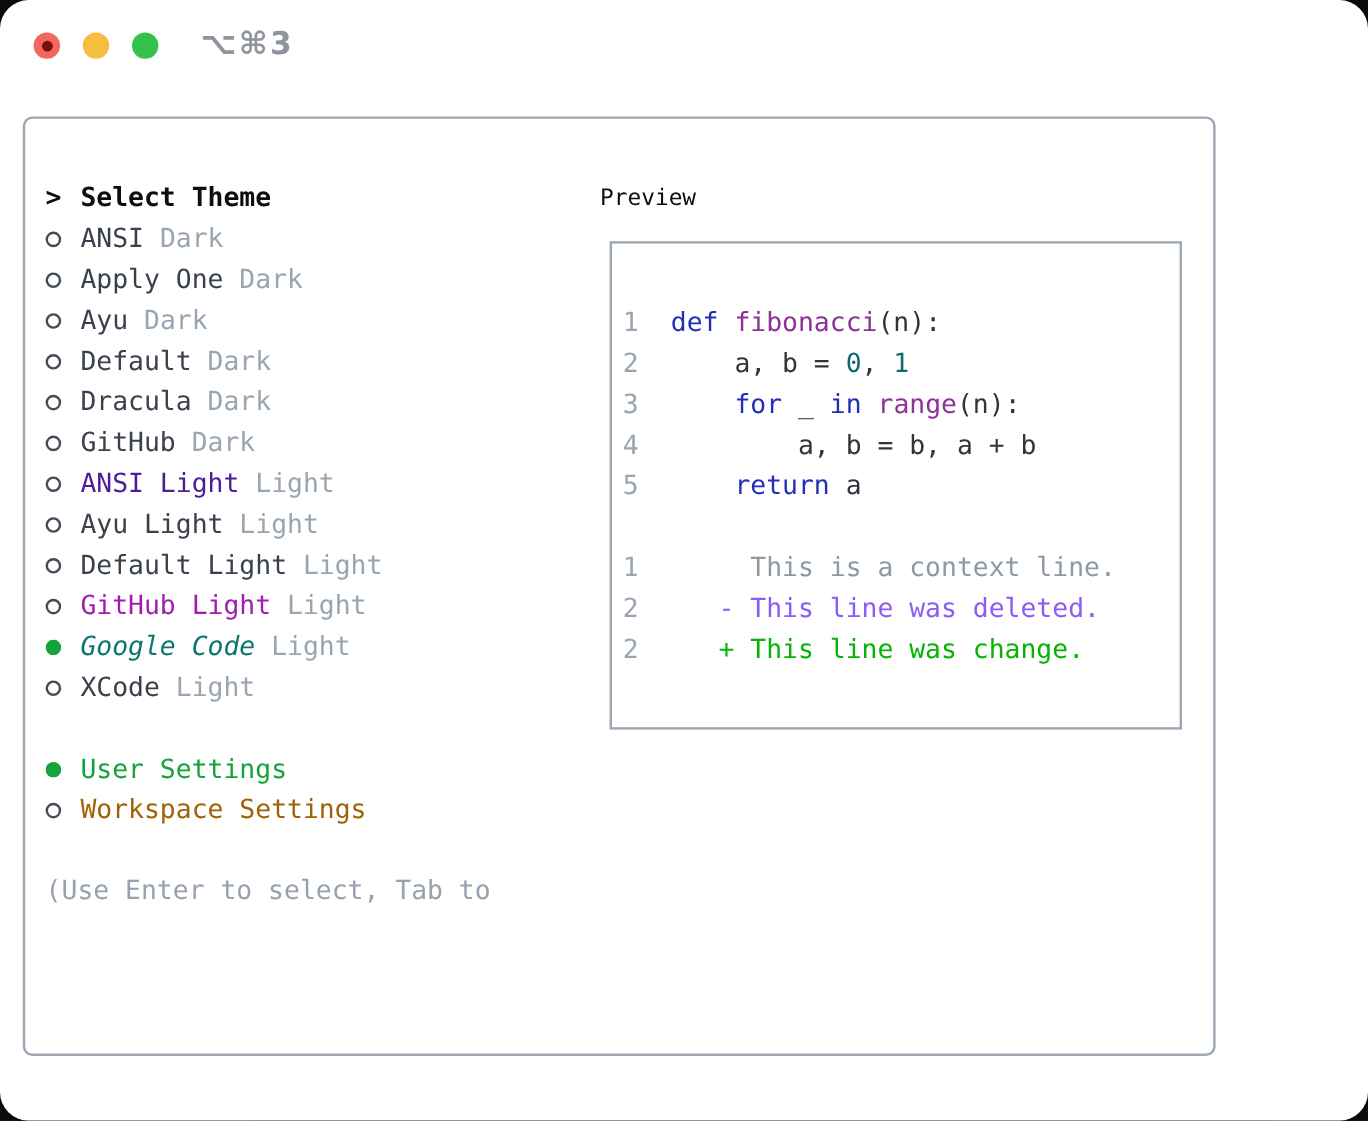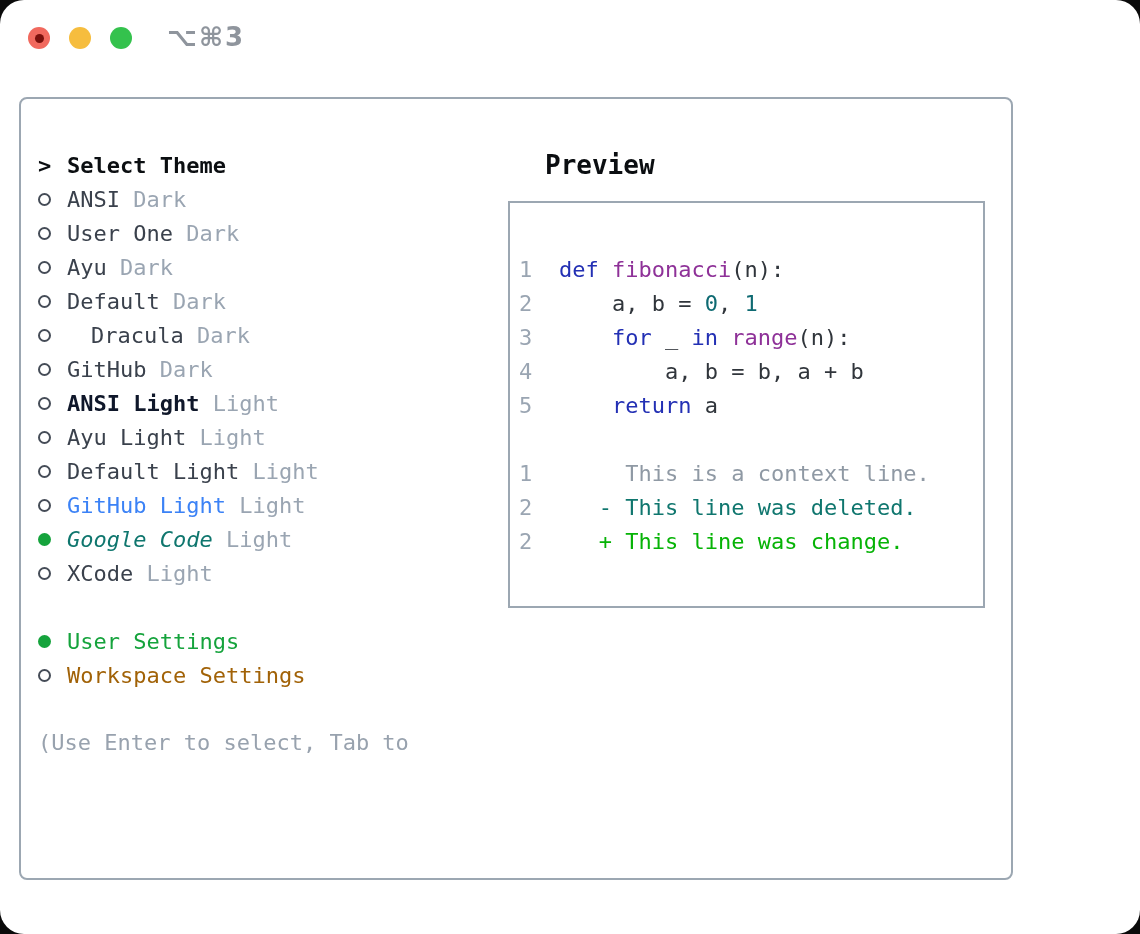--- a/index.html
+++ b/index.html
@@ -56,21 +56,21 @@
     margin-right: 16px;
   }
   .bullet.sel { border-color: transparent; }
   .hint-block { margin-top: 0; }
   .hint-line { height: 34px; line-height: 34px; font-size: 22px; color: #98a2ae; white-space: pre; }
 
   
   .preview-title {
     position: absolute; left: 500px; top: 148px;
     height: 34px; line-height: 34px;
-    font-size: 26px; font-weight: bold; color: #0b0e11; margin-left: 45px;
+    font-size: 19px; font-weight: normal; color: #0b0e11;
   }
   .preview-box {
     position: absolute; left: 508px; top: 201px;
     width: 477px; height: 407px;
     border: 2px solid #9ca7b2;
     background: #ffffff;
     padding: 50px 0 0 9px;
     overflow: hidden;
   }
   .cline { white-space: pre; height: 34px; line-height: 34px; font-size: 22px; }
@@ -90,29 +90,29 @@
   <span class="win-title">⌥⌘3</span>
 
   <div class="panel"></div>
 
   <div class="left-col">
     <div class="row">
       <span class="prefix hdr-main">&gt;</span><span class="hdr-main">Select Theme</span>
     </div>
     <div id="theme-list">
         <div class="row"><span class="bullet"></span><span style="color: rgb(58, 65, 76);">ANSI</span><span style="color: rgb(154, 165, 178);"> Dark</span></div>
-        <div class="row"><span class="bullet"></span><span style="color: rgb(58, 65, 76);">User One</span><span style="color: rgb(154, 165, 178);"> Dark</span></div>
+        <div class="row"><span class="bullet"></span><span style="color: rgb(58, 65, 76);">Apply One</span><span style="color: rgb(154, 165, 178);"> Dark</span></div>
         <div class="row"><span class="bullet"></span><span style="color: rgb(58, 65, 76);">Ayu</span><span style="color: rgb(154, 165, 178);"> Dark</span></div>
         <div class="row"><span class="bullet"></span><span style="color: rgb(58, 65, 76);">Default</span><span style="color: rgb(154, 165, 178);"> Dark</span></div>
-        <div class="row"><span class="bullet"></span><span style="color: rgb(58, 65, 76); margin-left: 24px;">Dracula</span><span style="color: rgb(154, 165, 178);"> Dark</span></div>
+        <div class="row"><span class="bullet"></span><span style="color: rgb(58, 65, 76);">Dracula</span><span style="color: rgb(154, 165, 178);"> Dark</span></div>
         <div class="row"><span class="bullet"></span><span style="color: rgb(58, 65, 76);">GitHub</span><span style="color: rgb(154, 165, 178);"> Dark</span></div>
-        <div class="row"><span class="bullet"></span><span style="color: #0f172a; font-weight: bold;">ANSI Light</span><span style="color: rgb(154, 165, 178);"> Light</span></div>
+        <div class="row"><span class="bullet"></span><span style="color: #4c1d95;">ANSI Light</span><span style="color: rgb(154, 165, 178);"> Light</span></div>
         <div class="row"><span class="bullet"></span><span style="color: rgb(58, 65, 76);">Ayu Light</span><span style="color: rgb(154, 165, 178);"> Light</span></div>
         <div class="row"><span class="bullet"></span><span style="color: rgb(58, 65, 76);">Default Light</span><span style="color: rgb(154, 165, 178);"> Light</span></div>
-        <div class="row"><span class="bullet"></span><span style="color: #3b82f6; text-align: right;">GitHub Light</span><span style="color: rgb(154, 165, 178);"> Light</span></div>
+        <div class="row"><span class="bullet"></span><span style="color: #a21caf; text-align: right;">GitHub Light</span><span style="color: rgb(154, 165, 178);"> Light</span></div>
         <div class="row"><span class="bullet sel" style="background: rgb(21, 163, 60);"></span><span style="color: #0f766e; font-style: italic;">Google Code</span><span style="color: rgb(154, 165, 178);"> Light</span></div>
         <div class="row"><span class="bullet"></span><span style="color: rgb(58, 65, 76);">XCode</span><span style="color: rgb(154, 165, 178);"> Light</span></div>
       </div>
     <div class="row"></div>
     <div id="apply-list">
         <div class="row"><span class="bullet sel" style="background: rgb(21, 163, 60);"></span><span style="color: rgb(21, 163, 60);">User Settings</span></div>
         <div class="row"><span class="bullet"></span><span style="color: #a16207;">Workspace Settings</span></div>
       </div>
     <div class="row"></div>
     <div class="hint-block">
@@ -125,18 +125,18 @@
     <div id="preview-code">
         <div class="cline"><span class="lnum" style="color: rgb(154, 165, 178);">1</span><span style="color: rgb(35, 48, 180);">def</span><span style="color: rgb(48, 53, 59);"> </span><span style="color: rgb(142, 49, 152);">fibonacci</span><span style="color: rgb(48, 53, 59);">(n):</span></div>
         <div class="cline"><span class="lnum" style="color: rgb(154, 165, 178);">2</span><span style="color: rgb(48, 53, 59);">    a, b = </span><span style="color: rgb(14, 106, 114);">0</span><span style="color: rgb(48, 53, 59);">, </span><span style="color: rgb(14, 106, 114);">1</span></div>
         <div class="cline"><span class="lnum" style="color: rgb(154, 165, 178);">3</span><span style="color: rgb(48, 53, 59);">    </span><span style="color: rgb(35, 48, 180);">for</span><span style="color: rgb(48, 53, 59);"> _ </span><span style="color: rgb(35, 48, 180);">in</span><span style="color: rgb(48, 53, 59);"> </span><span style="color: rgb(142, 49, 152);">range</span><span style="color: rgb(48, 53, 59);">(n):</span></div>
         <div class="cline"><span class="lnum" style="color: rgb(154, 165, 178);">4</span><span style="color: rgb(48, 53, 59);">        a, b = b, a + b</span></div>
         <div class="cline"><span class="lnum" style="color: rgb(154, 165, 178);">5</span><span style="color: rgb(48, 53, 59);">    </span><span style="color: rgb(35, 48, 180);">return</span><span style="color: rgb(48, 53, 59);"> a</span></div>
       </div>
     <div class="gap-row"></div>
     <div id="preview-diff">
         <div class="cline"><span class="lnum" style="color: rgb(154, 165, 178);">1</span><span style="color: rgb(143, 153, 164); margin-top: 20px;">     This is a context line.</span></div>
-        <div class="cline"><span class="lnum" style="color: rgb(154, 165, 178);">2</span><span style="color: #0f766e; text-align: center;">   - This line was deleted.</span></div>
+        <div class="cline"><span class="lnum" style="color: rgb(154, 165, 178);">2</span><span style="color: #8b5cf6; text-align: center;">   - This line was deleted.</span></div>
         <div class="cline"><span class="lnum" style="color: rgb(154, 165, 178);">2</span><span style="color: rgb(6, 179, 6);">   + This line was change.</span></div>
       </div>
   </div>
 
 </div>
 
 </body></html>

